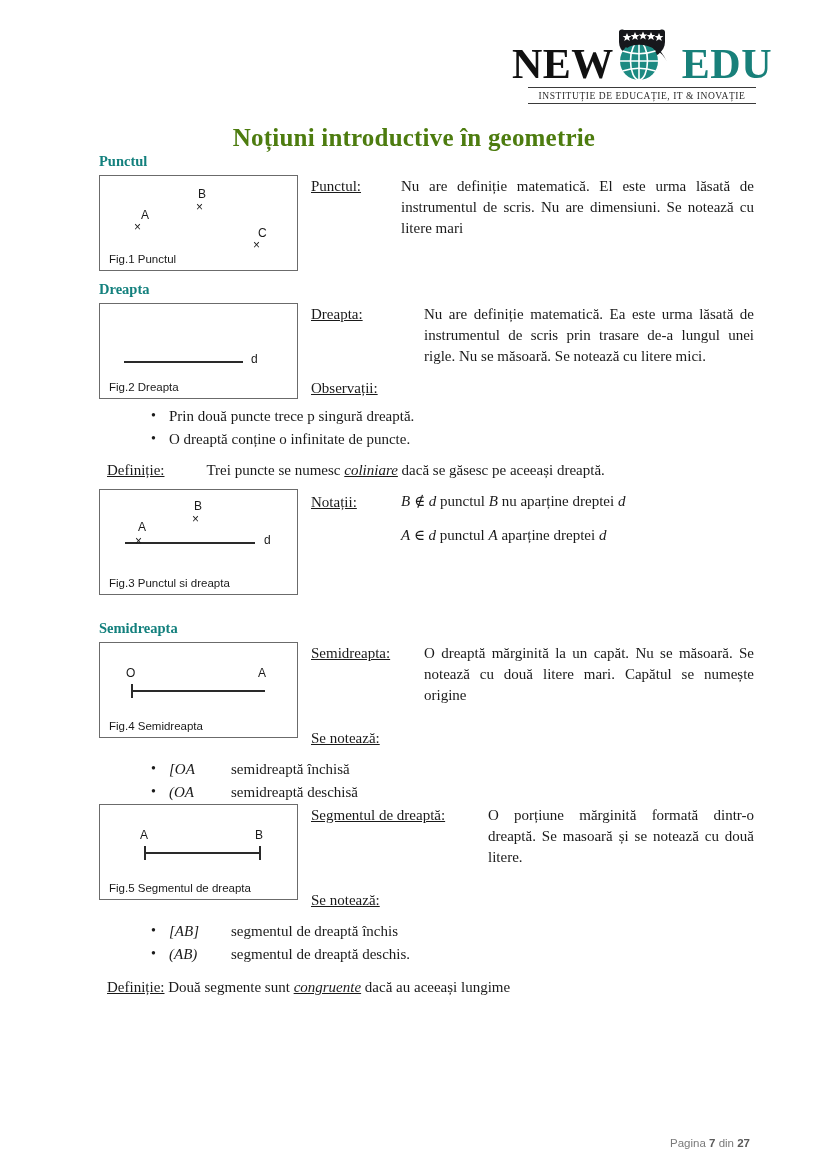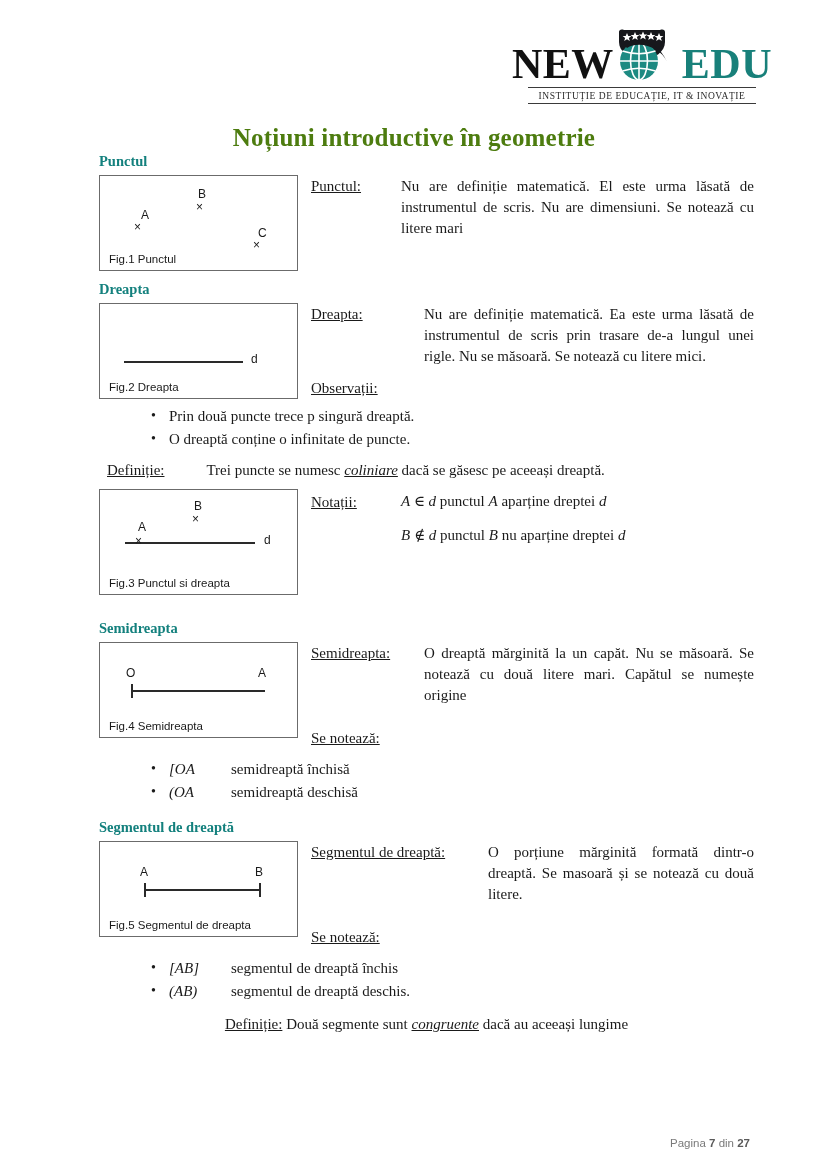--- a/index.html
+++ b/index.html
@@ -341,24 +341,24 @@
         <span class="fig-x" style="left:35px;top:45px;">×</span>
         <span class="fig-label" style="left:164px;top:43px;">d</span>
 
         <span class="fig-caption">Fig.3 Punctul si dreapta</span>
       </div>
 
       <div class="notatii-row" style="flex:1 1 auto; margin-left:13px; padding-top:2px;">
         <span class="term term-w1">Notații:</span>
         <div class="notatii-list">
           <div>
-            <span class="mi">A ∈ d</span><span> punctul </span><span class="mi">A</span><span> aparține dreptei </span><span class="mi">d</span>
+            <span class="mi">B ∉ d</span><span> punctul </span><span class="mi">B</span><span> nu aparține dreptei </span><span class="mi">d</span>
           </div>
           <div>
-            <span class="mi">B ∉ d</span><span> punctul </span><span class="mi">B</span><span> nu aparține dreptei </span><span class="mi">d</span>
+            <span class="mi">A ∈ d</span><span> punctul </span><span class="mi">A</span><span> aparține dreptei </span><span class="mi">d</span>
           </div>
         </div>
       </div>
     </div>
 
     <h2 class="section-head" style="margin-top:24px;">Semidreapta</h2>
 
     <div class="row">
       <div class="fig-box" style="width:199px;height:96px;">
         <span class="fig-label" style="left:26px;top:23px;">O</span>
@@ -379,21 +379,20 @@
 
     <ul class="bullets" style="margin-top:9px;">
       <li>
         <span class="note-key">[OA</span><span>semidreaptă închisă</span>
       </li>
       <li>
         <span class="note-key">(OA</span><span>semidreaptă deschisă</span>
       </li>
     </ul>
 
-    <h2 class="section-head" style="margin-top:14px;">Segmentul de dreaptă</h2>
 
     <div class="row">
       <div class="fig-box" style="width:199px;height:96px;">
         <span class="fig-label" style="left:40px;top:23px;">A</span>
         <span class="fig-label" style="left:155px;top:23px;">B</span>
         <span class="fig-tick" style="left:44px;top:41px;height:14px;"></span>
         <span class="fig-tick" style="left:159px;top:41px;height:14px;"></span>
         <span class="fig-line" style="left:44px;top:47px;width:116px;"></span>
         <span class="fig-caption">Fig.5 Segmentul de dreapta</span>
       </div>
@@ -409,21 +408,21 @@
 
     <ul class="bullets" style="margin-top:9px;">
       <li>
         <span class="note-key">[AB]</span><span>segmentul de dreaptă închis</span>
       </li>
       <li>
         <span class="note-key">(AB)</span><span>segmentul de dreaptă deschis.</span>
       </li>
     </ul>
 
-    <p class="defline" style="margin-top:11px;text-align:center;">
+    <p class="defline" style="margin-top:11px;">
       <span class="lead">Definiție:</span><span> Două segmente sunt </span><span class="ital-u">congruente</span><span> dacă au aceeași lungime</span>
     </p>
 
   </div>
 
   <div class="footer">
     <span>Pagina </span><b>7</b><span> din </span><b>27</b>
   </div>
 
 </div>

